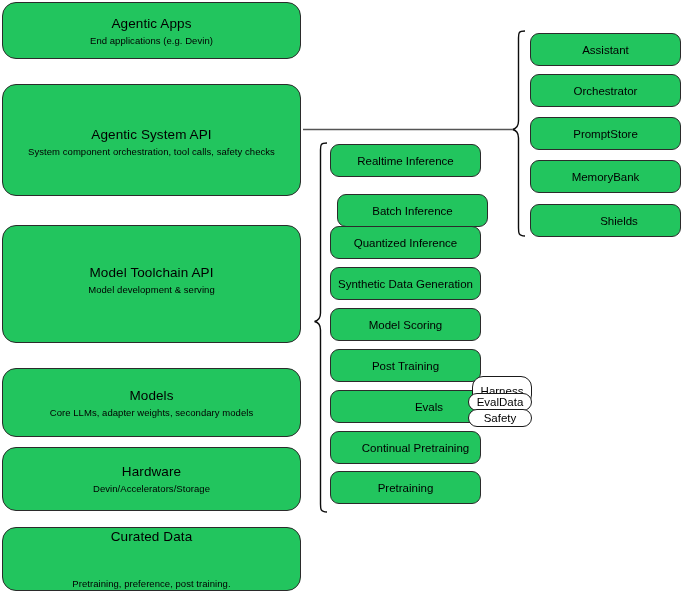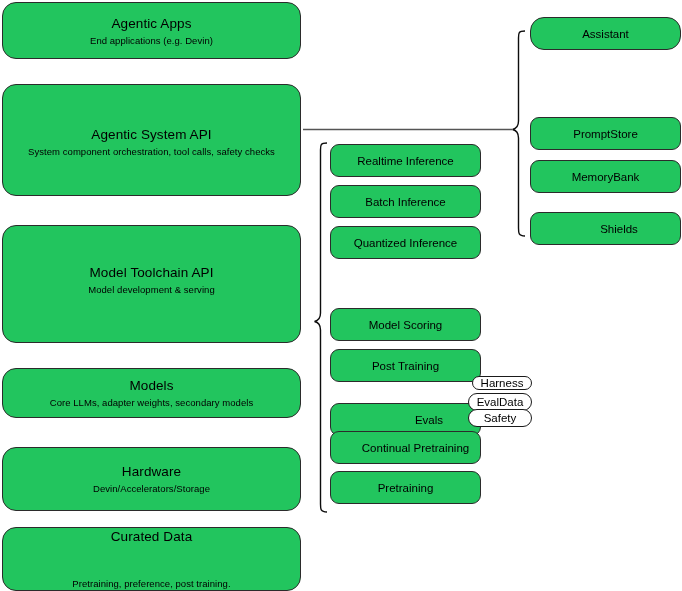--- a/index.html
+++ b/index.html
@@ -50,21 +50,21 @@
   .layer-sub {
     font-size: 9.5px;
     line-height: 13px;
     margin-top: 2px;
     letter-spacing: 0.05px;
   }
 
   #layer-agentic-apps      { top: 2px;   height: 57px; }
   #layer-agentic-system    { top: 84px;  height: 112px; justify-content: flex-start; padding-top: 41px; }
   #layer-model-toolchain   { top: 225px; height: 118px; justify-content: flex-start; padding-top: 38px; }
-  #layer-models            { top: 368px; height: 50px; align-items: center; }
+  #layer-models            { top: 368px; height: 69px; align-items: center; }
   #layer-hardware          { top: 447px; height: 64px; }
   #layer-curated-data      { top: 527px; height: 64px; justify-content: space-between; }
 
   
   .mid-box {
     left: 330px;
     width: 151px;
     height: 33px;
     border-radius: 9px;
     font-size: 11.5px;
@@ -86,21 +86,21 @@
     box-sizing: border-box;
     border: 1.4px solid #1a1a1a;
     border-radius: 11px;
     background: #ffffff;
     display: flex;
     align-items: center;
     justify-content: center;
     font-size: 11.5px;
     line-height: 13px;
   }
-  #pill-harness  { left: 472px; top: 376px; width: 60px; height: 14px; z-index: 6; }
+  #pill-harness  { left: 472px; top: 376px; width: 60px; height: 30px; z-index: 6; }
   #pill-evaldata { left: 468px; top: 393px; width: 64px; height: 18px; z-index: 7; }
   #pill-safety   { left: 468px; top: 409px; width: 64px; height: 18px; z-index: 8; }
 
   
   #connectors {
     position: absolute;
     left: 0;
     top: 0;
     width: 682px;
     height: 591px;
@@ -170,58 +170,64 @@
   </div>
 
   <div class="box layer-box" id="layer-curated-data">
     <div class="layer-title">Curated Data</div>
     <div class="layer-sub">Pretraining, preference, post training.</div>
   </div>
 
   <div class="box mid-box" style="top:144px;">
     <span class="mid-label">Realtime Inference</span>
   </div>
-  <div class="box mid-box" style="top:185px;">
+  <div class="box mid-box" style="top:194px;margin-left:7px;">
     <span class="mid-label">Batch Inference</span>
   </div>
   <div class="box mid-box" style="top:226px;">
     <span class="mid-label">Quantized Inference</span>
   </div>
+  <div class="box mid-box" style="top:267px;">
+    <span class="mid-label">Synthetic Data Generation</span>
+  </div>
   <div class="box mid-box" style="top:308px;">
     <span class="mid-label">Model Scoring</span>
   </div>
   <div class="box mid-box" style="top:349px;">
     <span class="mid-label">Post Training</span>
   </div>
-  <div class="box mid-box" style="top:403px;padding-left:47px;">
+  <div class="box mid-box" style="top:390px;padding-left:47px;">
     <span class="mid-label">Evals</span>
   </div>
   <div class="box mid-box" style="top:431px;padding-left:20px;">
     <span class="mid-label">Continual Pretraining</span>
   </div>
   <div class="box mid-box" style="top:471px;">
     <span class="mid-label">Pretraining</span>
   </div>
 
   <div class="pill" id="pill-harness">
     <span>Harness</span>
   </div>
   <div class="pill" id="pill-evaldata">
     <span>EvalData</span>
   </div>
   <div class="pill" id="pill-safety">
     <span>Safety</span>
   </div>
 
-  <div class="box right-box" style="top:17px;border-radius:14px;">
+  <div class="box right-box" style="top:33px;">
     <span class="right-label">Assistant</span>
+  </div>
+  <div class="box right-box" style="top:74px;">
+    <span class="right-label">Orchestrator</span>
   </div>
   <div class="box right-box" style="top:117px;">
     <span class="right-label">PromptStore</span>
   </div>
   <div class="box right-box" style="top:160px;">
     <span class="right-label">MemoryBank</span>
   </div>
-  <div class="box right-box" style="top:212px;padding-left:27px;">
+  <div class="box right-box" style="top:204px;padding-left:27px;">
     <span class="right-label">Shields</span>
   </div>
 
 </div>
 
 </body></html>

